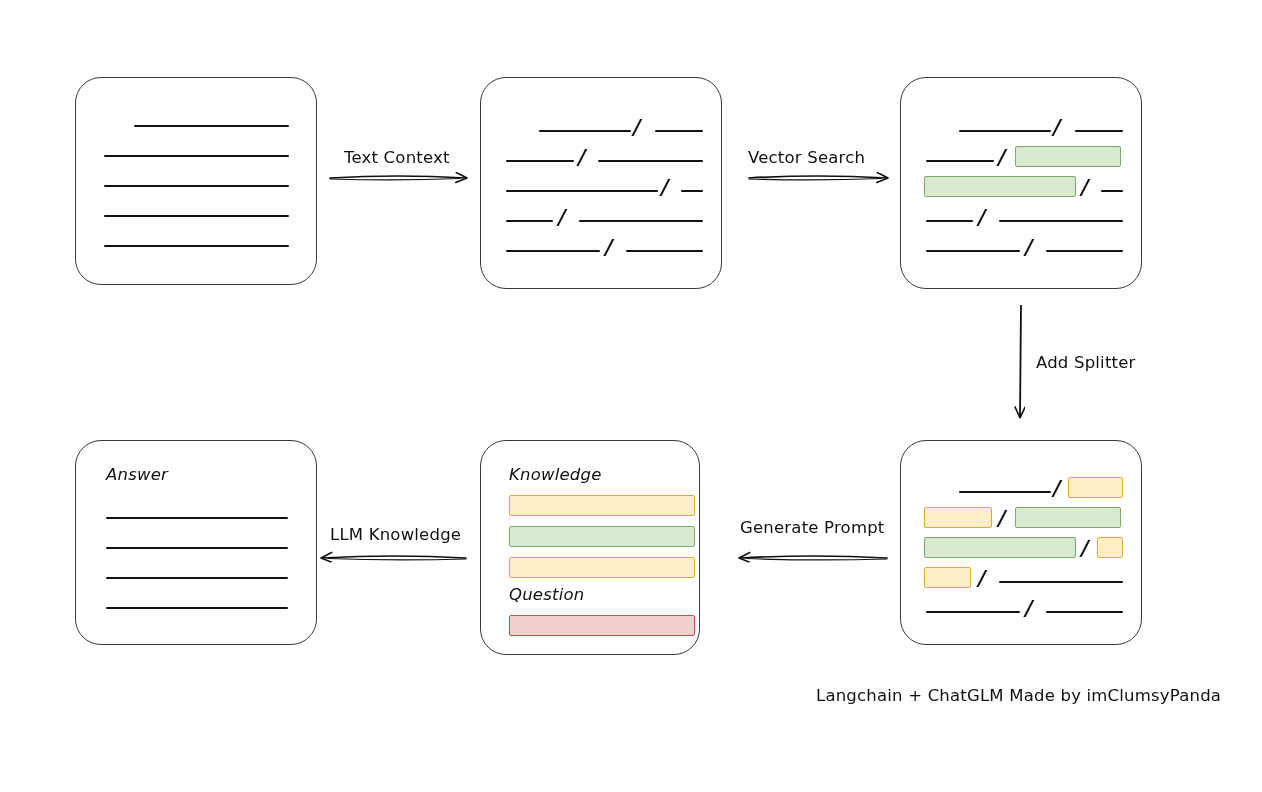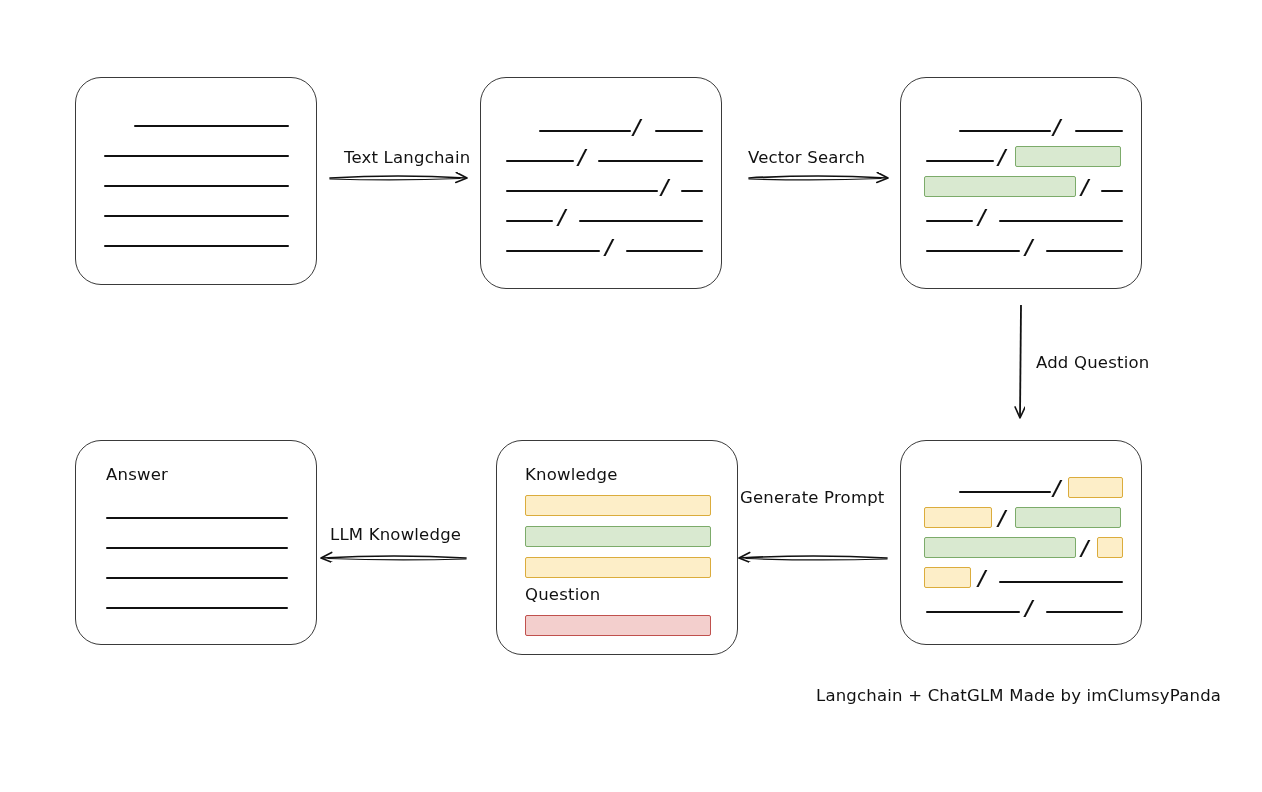--- a/index.html
+++ b/index.html
@@ -160,36 +160,36 @@
       <div class="chip" style="left: 23px; top: 96px; width: 152px; height: 21px; background: rgb(217, 233, 208); border-color: rgb(124, 171, 106);"></div>
       <div class="slash" style="left: 180px; top: 96px;">/</div>
       <div class="chip" style="left: 196px; top: 96px; width: 26px; height: 21px; background: rgb(253, 238, 200); border-color: rgb(219, 172, 60);"></div>
       <div class="chip" style="left: 23px; top: 126px; width: 47px; height: 21px; background: rgb(253, 238, 200); border-color: rgb(219, 172, 60);"></div>
       <div class="slash" style="left: 77px; top: 126px;">/</div>
       <div class="rule" style="left: 98px; top: 140px; width: 124px; background: rgb(17, 17, 17);"></div>
       <div class="rule" style="left: 25px; top: 170px; width: 94px; background: rgb(17, 17, 17);"></div>
       <div class="slash" style="left: 124px; top: 156px;">/</div>
       <div class="rule" style="left: 145px; top: 170px; width: 77px; background: rgb(17, 17, 17);"></div>
     </div>
-    <div class="node-box" style="left: 496px; top: 440px; width: 242px; height: 215px;">
+    <div class="node-box" style="left: 480px; top: 440px; width: 220px; height: 215px; font-style: italic;">
       <div class="box-label" style="left: 28px; top: 24px;">Knowledge</div>
       <div class="box-label" style="left: 28px; top: 144px; text-align: right;">Question</div>
       <div class="chip" style="left: 28px; top: 54px; width: 186px; height: 21px; background: rgb(253, 238, 200); border-color: rgb(219, 172, 60);"></div>
       <div class="chip" style="left: 28px; top: 85px; width: 186px; height: 21px; background: rgb(217, 233, 208); border-color: rgb(124, 171, 106);"></div>
       <div class="chip" style="left: 28px; top: 116px; width: 186px; height: 21px; background: rgb(253, 238, 200); border-color: rgb(219, 172, 60);"></div>
       <div class="chip" style="left: 28px; top: 174px; width: 186px; height: 21px; background: rgb(243, 207, 205); border-color: rgb(192, 80, 77);"></div>
     </div>
-    <div class="node-box" style="left: 75px; top: 440px; width: 242px; height: 205px;">
+    <div class="node-box" style="left: 75px; top: 440px; width: 242px; height: 205px; font-style: italic;">
       <div class="box-label" style="left: 30px; top: 24px;">Answer</div>
       <div class="rule" style="left: 30px; top: 76px; width: 182px; background: rgb(17, 17, 17);"></div>
       <div class="rule" style="left: 30px; top: 106px; width: 182px; background: rgb(17, 17, 17);"></div>
       <div class="rule" style="left: 30px; top: 136px; width: 182px; background: rgb(17, 17, 17);"></div>
       <div class="rule" style="left: 30px; top: 166px; width: 182px; background: rgb(17, 17, 17);"></div>
     </div>
   </div>
 
 <div class="footer-note" style="left:816px; top:686px;">Langchain + ChatGLM Made by imClumsyPanda</div>
 
-<div class="edge-label" style="left: 344px; top: 148px;">Text Langchain</div>
+<div class="edge-label" style="left: 344px; top: 148px;">Text Context</div>
 <div class="edge-label" style="left: 748px; top: 148px;">Vector Search</div>
-<div class="edge-label" style="left: 1036px; top: 353px;">Add Question</div>
-<div class="edge-label" style="left: 740px; top: 488px;">Generate Prompt</div>
+<div class="edge-label" style="left: 1036px; top: 353px;">Add Splitter</div>
+<div class="edge-label" style="left: 740px; top: 518px;">Generate Prompt</div>
 <div class="edge-label" style="left: 330px; top: 525px;">LLM Knowledge</div>
 
 </body></html>

